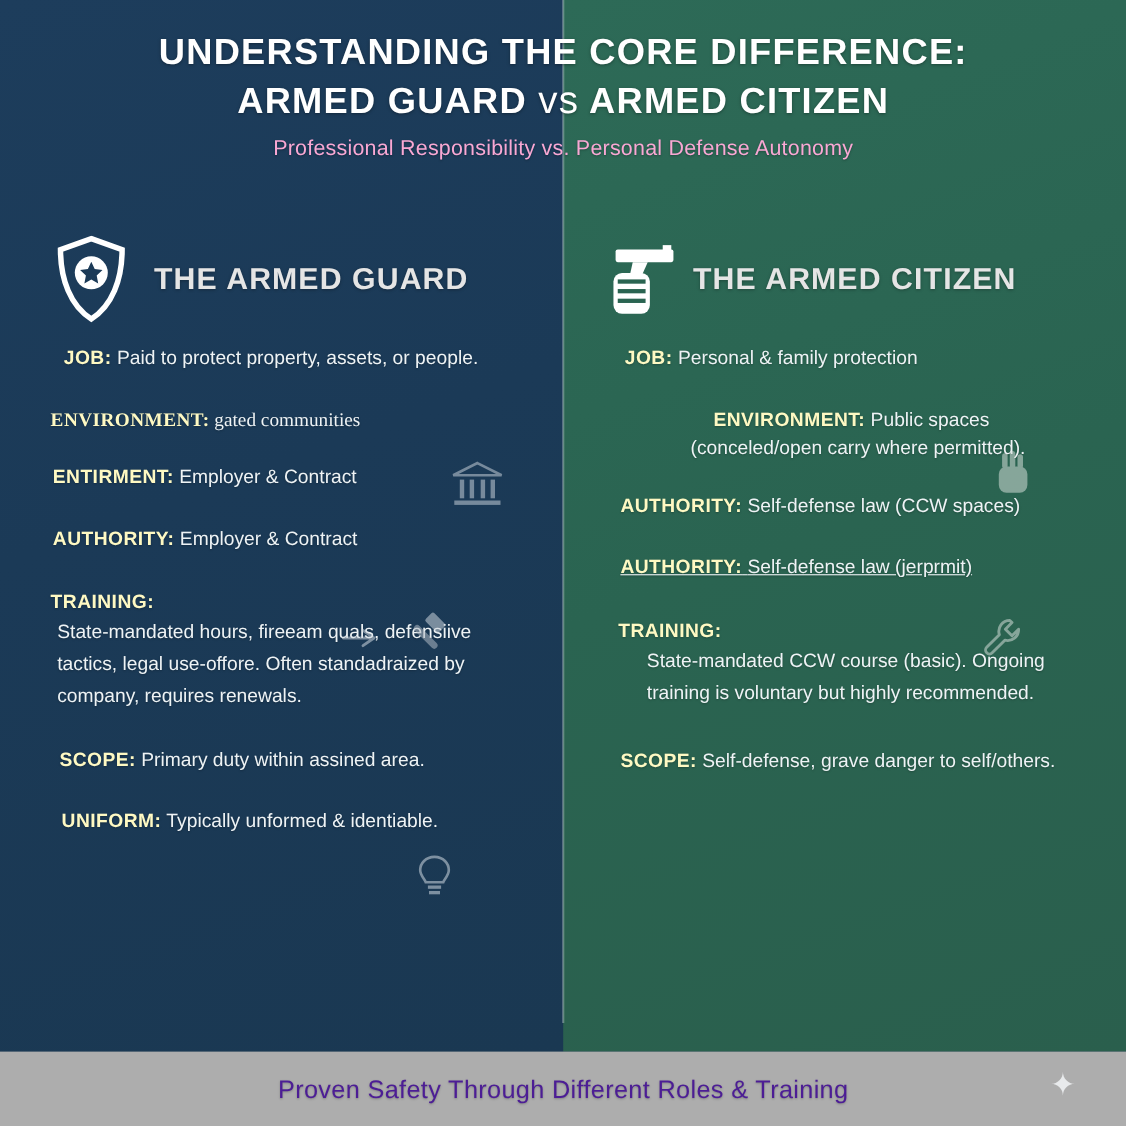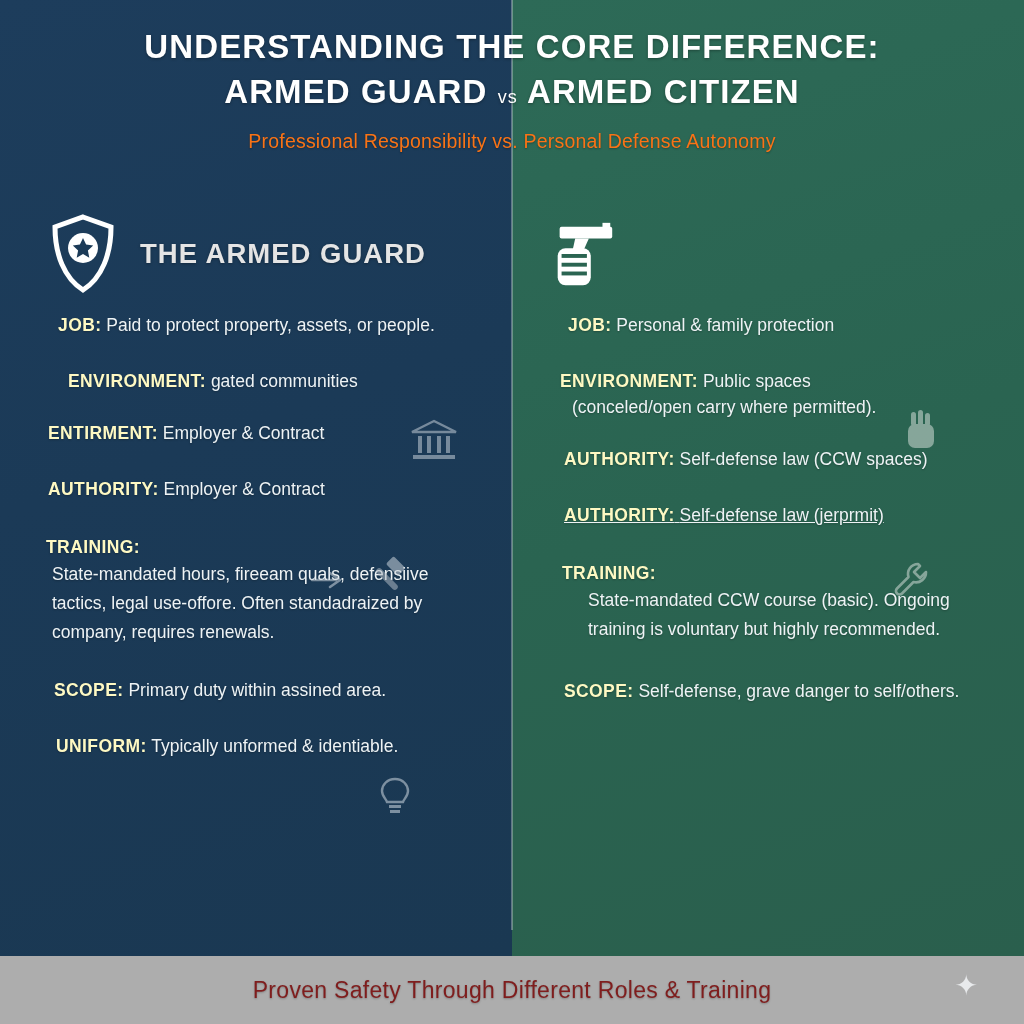--- a/index.html
+++ b/index.html
@@ -53,25 +53,25 @@
   }
   .title-line {
     color: #ffffff;
     font-size: 33px;
     font-weight: bold;
     letter-spacing: 1.1px;
     line-height: 45px;
     text-shadow: 0 1px 3px rgba(0,0,0,0.35);
   }
   .title-line .vs {
-    font-size: 18px;
+    font-size: 35px;
     font-weight: normal;
   }
   .subtitle {
-    color: #f97316;
+    color: #f9a8d4;
     font-size: 19.5px;
     font-weight: normal;
     margin-top: 10px;
     letter-spacing: 0.2px;
     text-shadow: 0 1px 2px rgba(0,0,0,0.3);
   }
   
   .column {
     position: absolute;
     top: 196px;
@@ -138,21 +138,21 @@
     left: 0;
     bottom: 0;
     width: 1024px;
     height: 68px;
     background: #adadad;
     display: flex;
     align-items: center;
     justify-content: center;
   }
   .footer-text {
-    color: #7f1d1d;
+    color: #4c1d95;
     font-size: 23px;
     letter-spacing: 0.3px;
     text-shadow: 0 1px 2px rgba(0,0,0,0.25);
   }
   .sparkle {
     position: absolute;
     right: 46px;
     bottom: 24px;
     color: #e8eaec;
     font-size: 28px;
@@ -192,21 +192,21 @@
       <span class="col-title">THE ARMED GUARD</span>
     </div>
 
     <div class="rows">
 
       <div class="row" style="margin-left:12px;margin-bottom:30px;">
         <span class="lbl">JOB:</span>
         <span class="val">Paid to protect property, assets, or people.</span>
       </div>
 
-      <div class="row" style="margin-left:22px;margin-bottom:26px;">
+      <div class="row" style="margin-left:0;margin-bottom:26px;font-family:Liberation Serif, serif;">
         <span class="lbl">ENVIRONMENT:</span>
         <span class="val">gated communities</span>
       </div>
 
       <div class="row" style="margin-left:2px;margin-bottom:30px;">
         <span class="lbl">ENTIRMENT:</span>
         <span class="val">Employer &amp; Contract</span>
       </div>
 
       <div class="row" style="margin-left:2px;margin-bottom:32px;">
@@ -270,30 +270,31 @@
         <svg width="76" height="84" viewBox="0 0 76 84">
           <rect x="14" y="14" width="54" height="12" rx="2" fill="#ffffff"></rect>
           <rect x="58" y="10" width="8" height="7" fill="#ffffff"></rect>
           <path d="M30 26 L44 26 L36 44 L26 44 Z" fill="#ffffff"></path>
           <rect x="12" y="36" width="34" height="38" rx="8" fill="#ffffff"></rect>
           <rect x="16" y="42" width="26" height="4" fill="#2a6451"></rect>
           <rect x="16" y="51" width="26" height="4" fill="#2a6451"></rect>
           <rect x="16" y="60" width="26" height="4" fill="#2a6451"></rect>
         </svg>
       </span>
+      <span class="col-title">THE ARMED CITIZEN</span>
     </div>
 
     <div class="rows">
 
       <div class="row" style="margin-left:22px;margin-bottom:30px;">
         <span class="lbl">JOB:</span>
         <span class="val">Personal &amp; family protection</span>
       </div>
 
-      <div class="row" style="margin-left:14px;margin-bottom:26px;">
+      <div class="row" style="margin-left:14px;margin-bottom:26px;text-align:center;">
         <span class="lbl">ENVIRONMENT:</span>
         <span class="val">Public spaces</span>
         <span class="indent val">(conceled/open carry where permitted).</span>
       </div>
 
       <div class="row" style="margin-left:18px;margin-bottom:30px;">
         <span class="lbl">AUTHORITY:</span>
         <span class="val">Self-defense law (CCW spaces)</span>
       </div>
 

